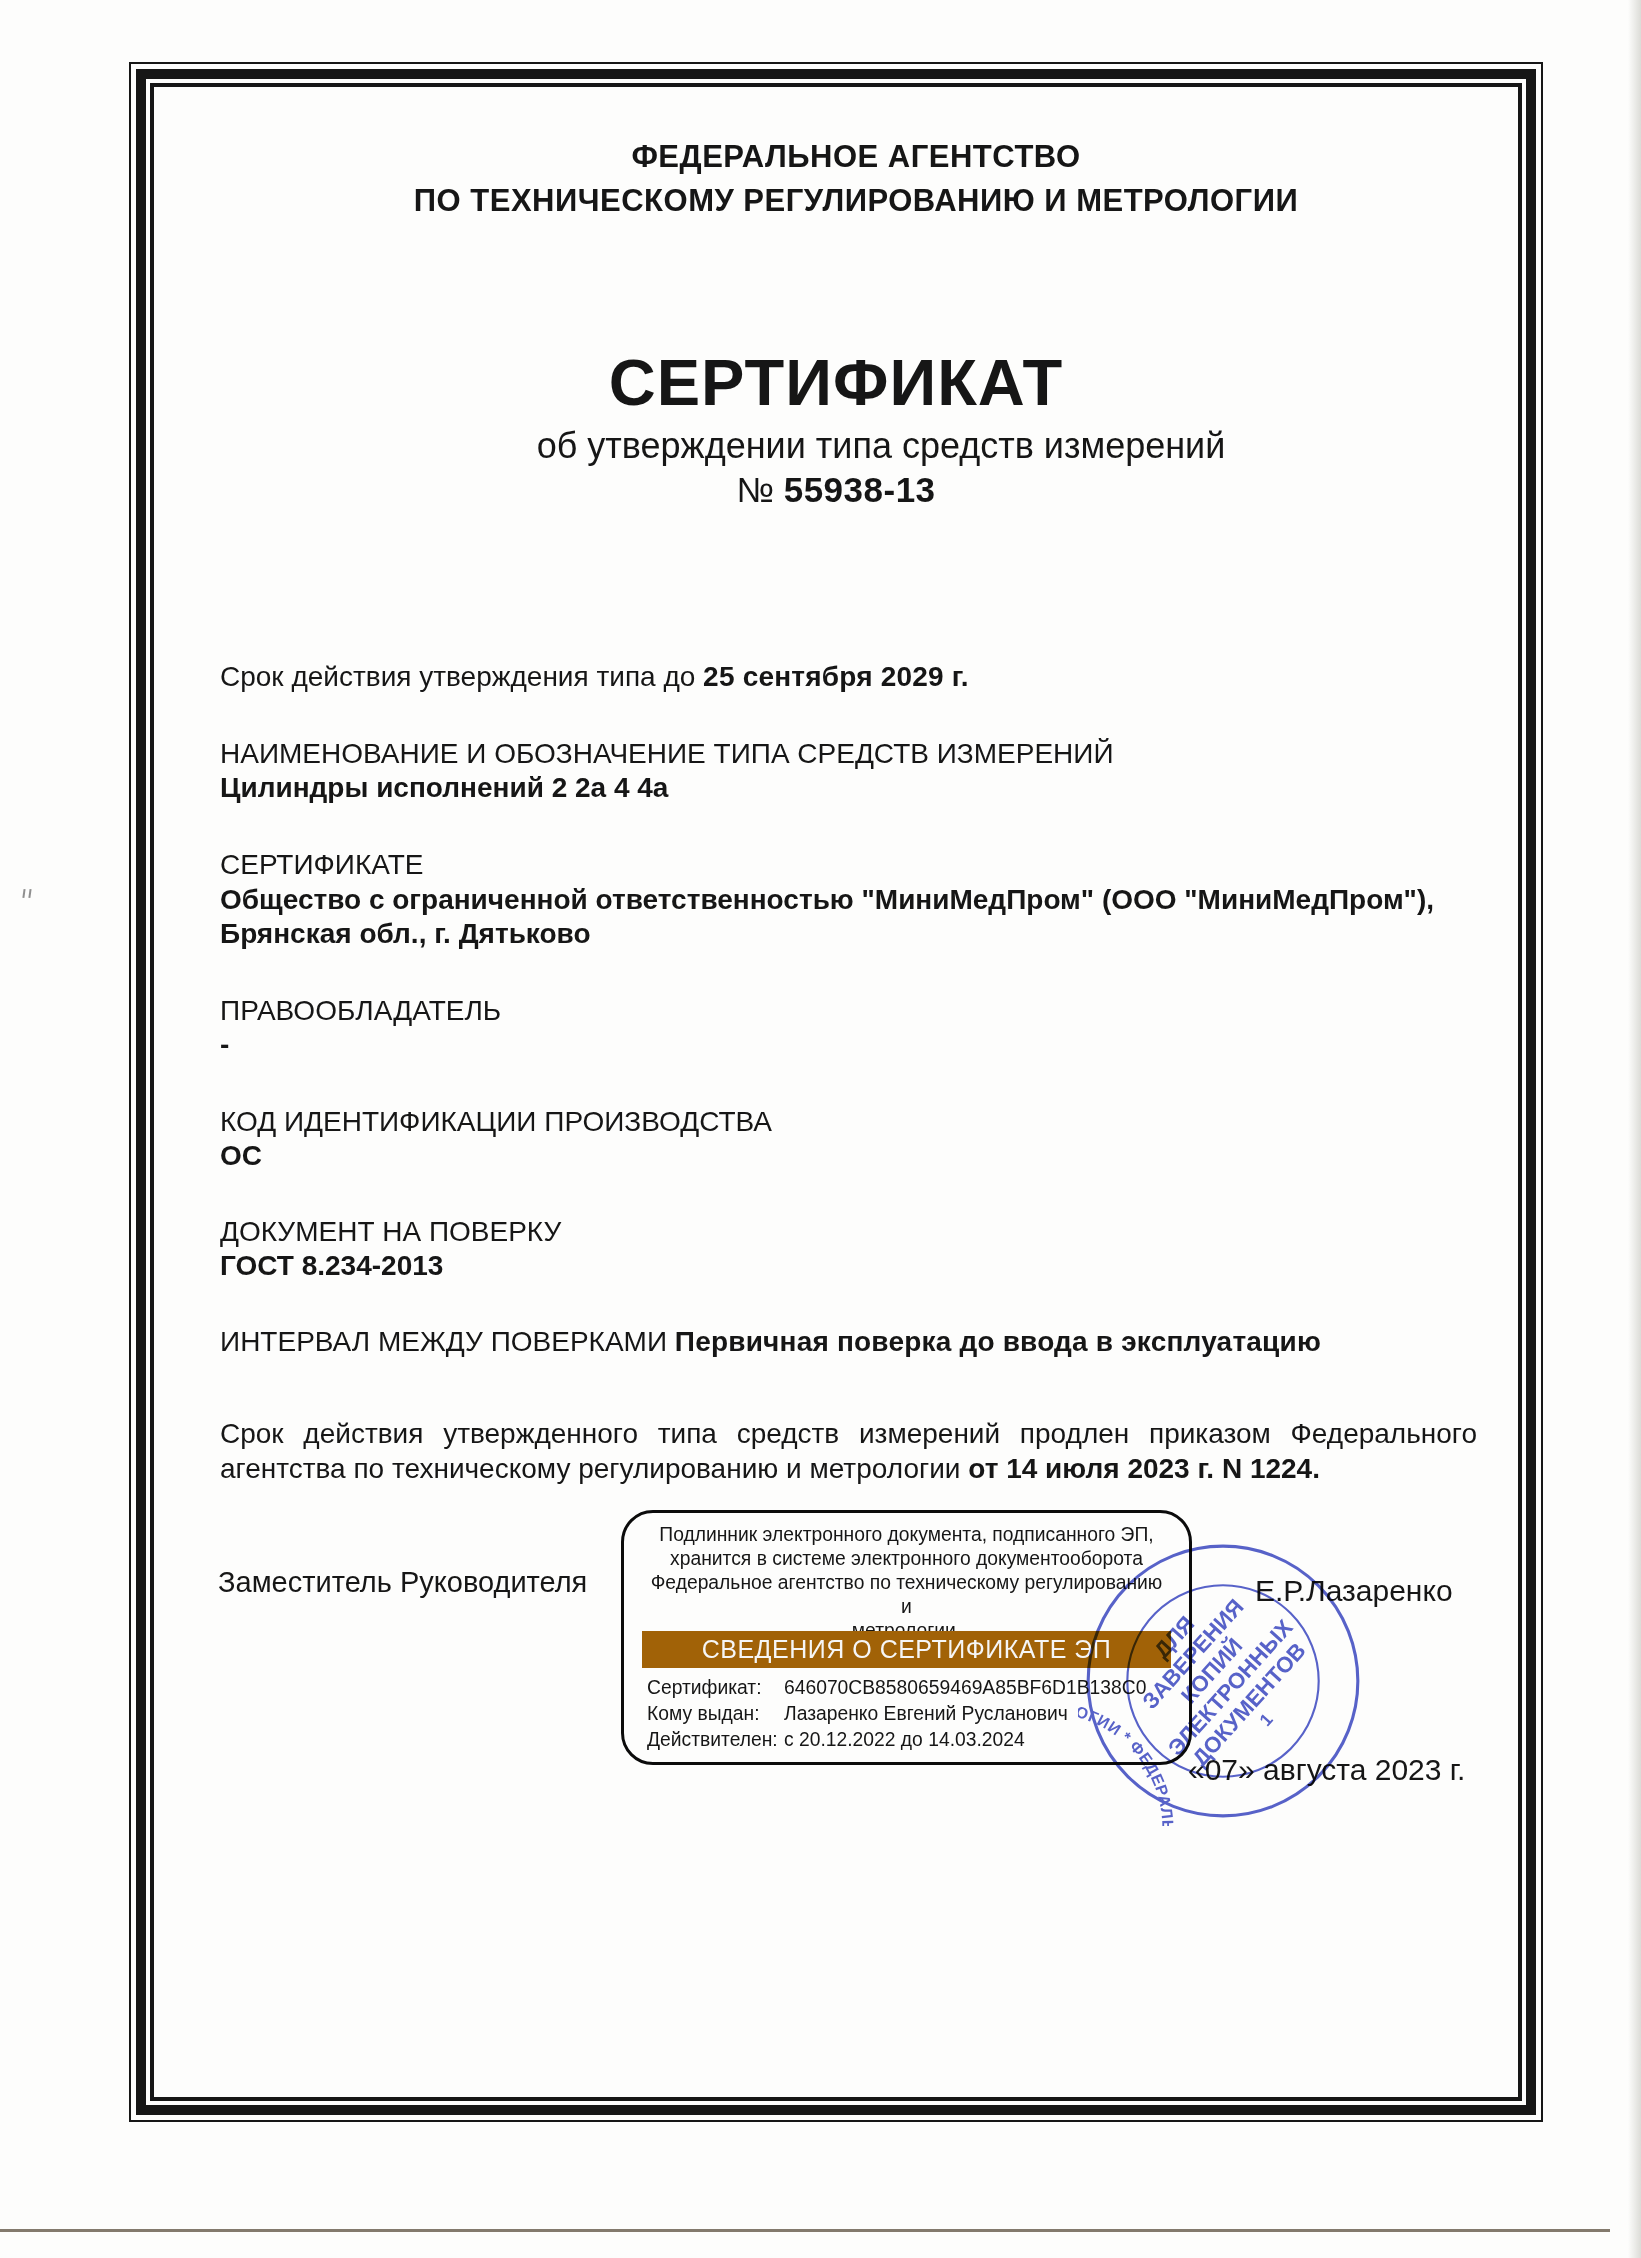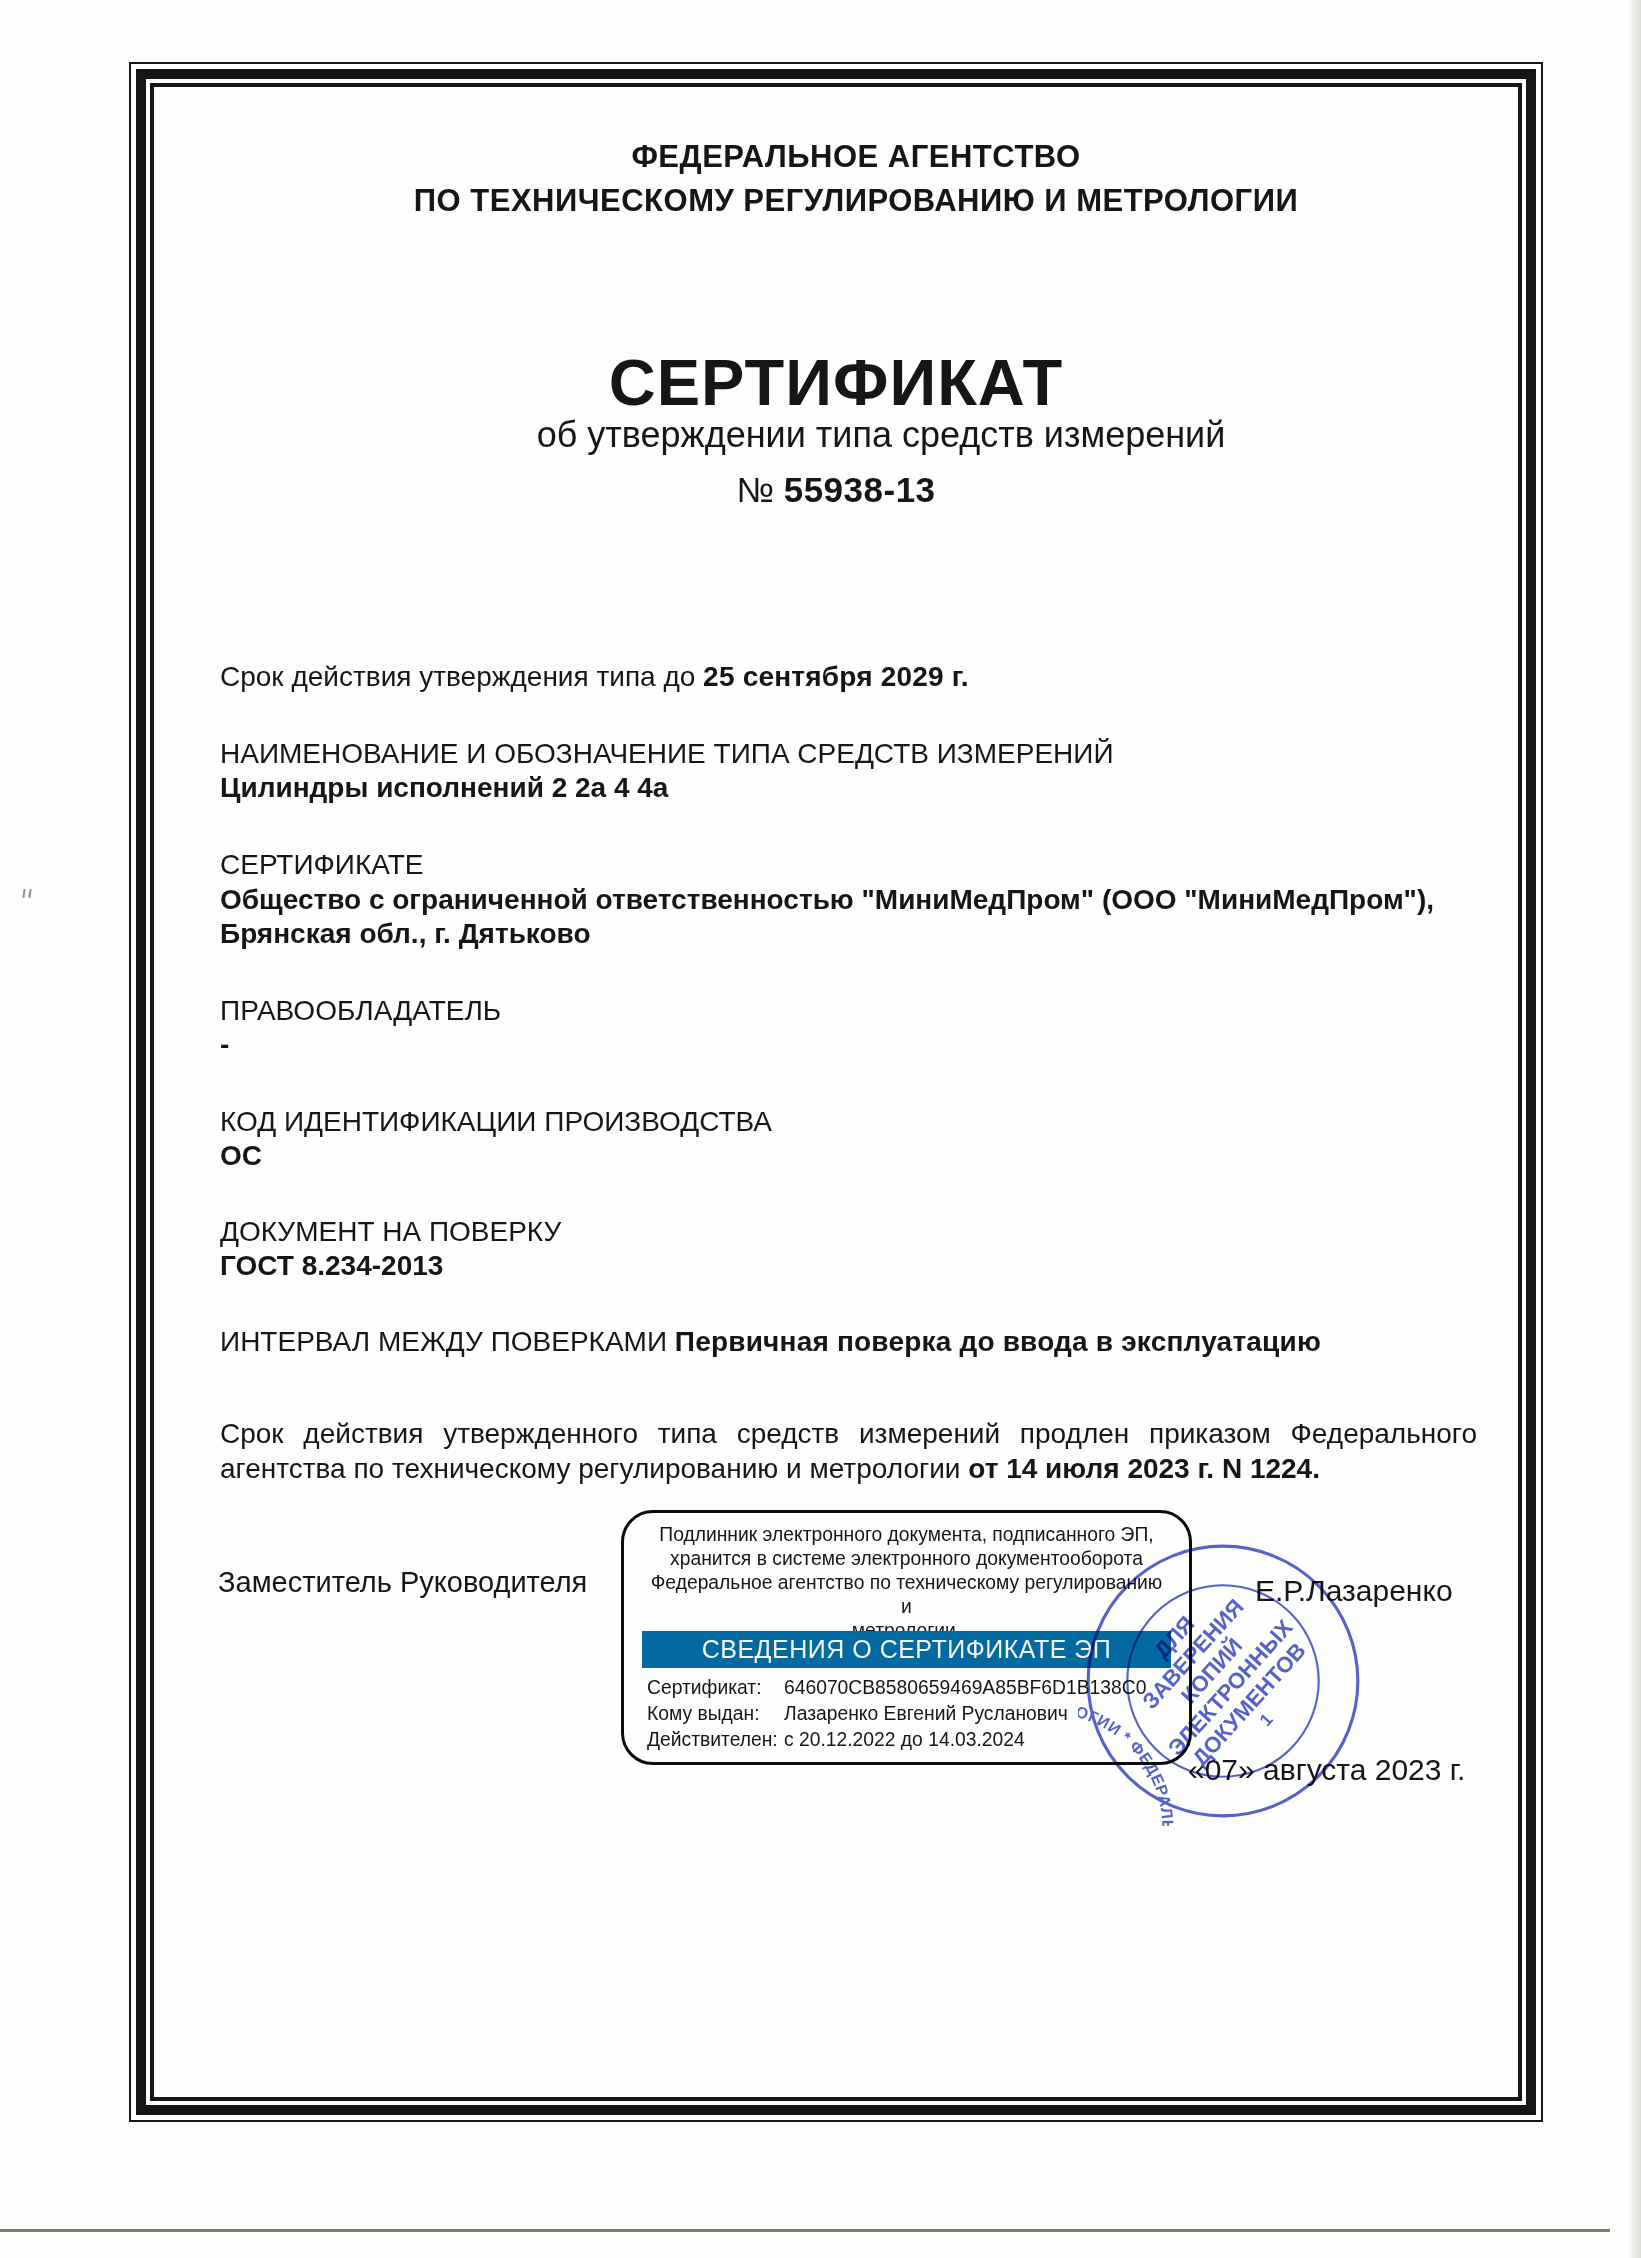--- a/index.html
+++ b/index.html
@@ -11,42 +11,42 @@
   
   .frame-outer{position:absolute;left:129px;top:62px;width:1414px;height:2060px;
     border:2.9px solid #161616;box-sizing:border-box;}
   .frame-mid{position:absolute;inset:4.8px;border:10.6px solid #161616;}
   .frame-inner{position:absolute;inset:3.9px;border:4.8px solid #161616;}
   
   .header{position:absolute;left:129px;width:1414px;top:135px;text-align:center;
     font-weight:bold;font-size:31px;line-height:44px;letter-spacing:0.5px;padding-left:20px;}
   .title{position:absolute;left:129px;width:1414px;top:344px;text-align:center;
     font-weight:bold;font-size:65px;line-height:77px;letter-spacing:1px;}
-  .subtitle{position:absolute;left:129px;width:1504px;top:414px;text-align:center;
+  .subtitle{position:absolute;left:129px;width:1504px;top:425px;text-align:center;
     font-size:36px;line-height:42px;}
   .numline{position:absolute;left:129px;width:1414px;top:469px;text-align:center;
     font-size:35px;line-height:41px;}
   .numline b{letter-spacing:0.5px;}
   
   .fld{position:absolute;left:220px;width:1257px;font-size:28px;line-height:35px;
     white-space:nowrap;}
   .fld b{letter-spacing:0.2px;}
   .para{position:absolute;left:220px;width:1257px;font-size:28px;line-height:35px;
     text-align:justify;}
   
   .sig-pos{position:absolute;left:218px;top:1566px;font-size:29px;}
   .sig-name{position:absolute;left:1255px;top:1574px;font-size:30px;}
   .sig-date{position:absolute;left:1188px;top:1753px;font-size:30px;font-weight:bold;font-weight:normal;}
   
   .esign{position:absolute;left:621px;top:1510px;width:571px;height:255px;
     border:3.9px solid #0b0b0b;border-radius:32px;box-sizing:border-box;background:transparent;}
   .esign-p{position:absolute;left:0;right:0;top:9.7px;text-align:center;
     font-size:19.3px;line-height:24px;padding:0 23px;}
   .esign-banner{position:absolute;left:18.3px;right:18.3px;top:118px;height:37px;
-    background:#0369a1;color:#f6f6f6;text-align:center;font-size:25px;line-height:37px;
+    background:#a16207;color:#f6f6f6;text-align:center;font-size:25px;line-height:37px;
     letter-spacing:0.5px;}
   .esign-details{position:absolute;left:23px;right:9.7px;top:162px;
     font-size:19.3px;line-height:26px;white-space:nowrap;}
   .esign-details .lbl{display:inline-block;min-width:137px;}
   
   .stamp{position:absolute;left:1078px;top:1536px;width:290px;height:290px;
     mix-blend-mode:multiply;opacity:.92;}
   .stamp text{font-family:"Liberation Sans", sans-serif;}
   
   .paper-bottom-edge{position:absolute;left:0;top:2229px;width:1610px;height:2.9px;

